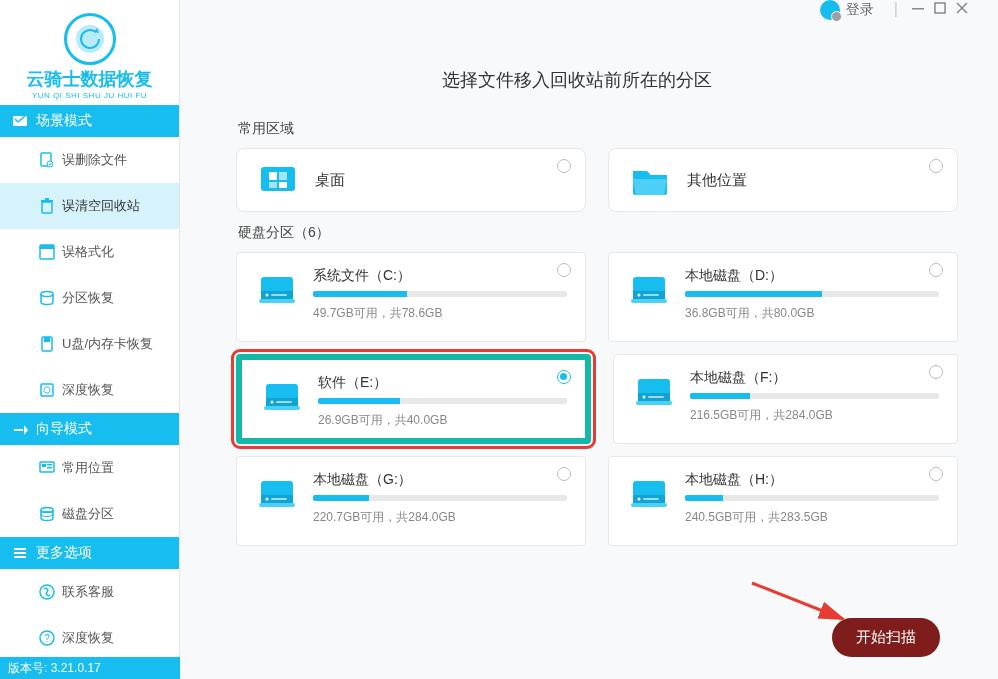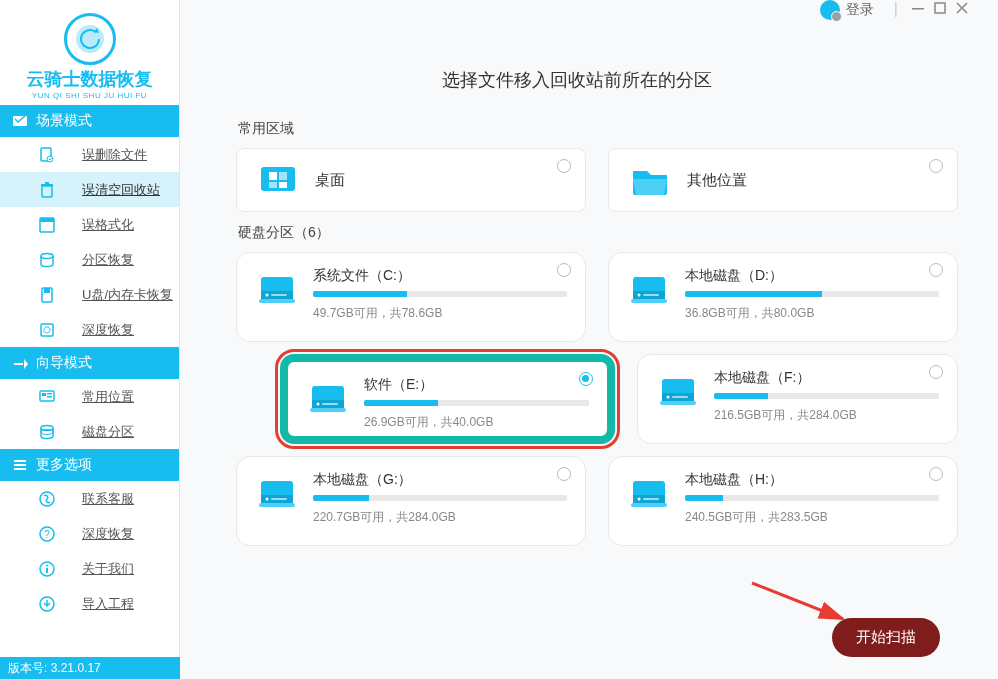--- a/index.html
+++ b/index.html
@@ -8,21 +8,21 @@
 
 .sidebar { position: absolute; left: 0; top: 0; width: 180px; height: 100%; background: #fff; border-right: 1px solid #e5e5e5; }
 .logo-area { height: 105px; display: flex; flex-direction: column; align-items: center; justify-content: center; padding-top: 8px; }
 .logo-circle { width: 52px; height: 52px; border: 3px solid #18bdf0; border-radius: 50%; display: flex; align-items: center; justify-content: center; position: relative; }
 .logo-circle::before { content: ""; position: absolute; width: 28px; height: 28px; background: #18bdf0; border-radius: 50%; opacity: 0.3; }
 .logo-text1 { color: #18bdf0; font-size: 18px; font-weight: bold; margin-top: 2px; }
 .logo-text2 { color: #18bdf0; font-size: 8px; letter-spacing: 0.5px; }
 
 .section-header { height: 32px; background: #18bdf0; color: #fff; display: flex; align-items: center; padding-left: 12px; font-size: 14px; gap: 8px; }
 .section-header .ico { width: 16px; height: 16px; display: flex; align-items: center; justify-content: center; }
-.menu-item { height: 35px; display: flex; align-items: center; padding-left: 38px; font-size: 13px; color: #555; gap: 26px; cursor: pointer; text-decoration: underline; }
+.menu-item { height: 46px; display: flex; align-items: center; padding-left: 38px; font-size: 13px; color: #555; gap: 6px; cursor: pointer; }
 .menu-item.active { background: #d6f2fb; color: #333; }
 .menu-item .ico { width: 18px; height: 18px; flex-shrink: 0; }
 
 .version { position: absolute; bottom: 0; left: 0; width: 180px; height: 22px; background: #18bdf0; color: #fff; font-size: 12px; display: flex; align-items: center; padding-left: 8px; }
 
 
 .titlebar { position: absolute; top: 0; right: 0; height: 48px; display: flex; align-items: flex-start; padding-right: 28px; gap: 6px; }
 .login { display: flex; align-items: center; gap: 6px; color: #666; font-size: 14px; margin-right: 8px; }
 .login-avatar { width: 20px; height: 20px; background: #18bdf0; border-radius: 50%; position: relative; }
 .login-avatar::after { content: ""; position: absolute; right: -2px; bottom: -2px; width: 9px; height: 9px; background: #9aa0a6; border-radius: 50%; border: 1px solid #fff; }
@@ -35,22 +35,22 @@
 .section-label { font-size: 14px; color: #444; margin-bottom: 10px; margin-left: 2px; }
 
 .card-row { display: flex; gap: 22px; margin-bottom: 12px; }
 .card { flex: 1; height: 64px; background: #fff; border: 1px solid #e8e8e8; border-radius: 8px; display: flex; align-items: center; padding: 0 18px; position: relative; cursor: pointer; }
 .card-icon { width: 46px; height: 46px; display: flex; align-items: center; justify-content: center; margin-right: 14px; }
 .card-label { font-size: 15px; color: #333; }
 .radio { position: absolute; top: 10px; right: 14px; width: 14px; height: 14px; border: 1.5px solid #bbb; border-radius: 50%; }
 .radio.checked { border-color: #18bdf0; }
 .radio.checked::after { content: ""; position: absolute; left: 2px; top: 2px; width: 7px; height: 7px; background: #18bdf0; border-radius: 50%; }
 
-.disk-card { flex: 1; height: 90px; background: #fff; border: 1px solid #e8e8e8; border-radius: 14px; position: relative; padding: 14px 18px 0 18px; display: flex; cursor: pointer; }
-.disk-card.selected { border: 8px solid #14b8a6; margin-left: 44px; }
+.disk-card { flex: 1; height: 90px; background: #fff; border: 1px solid #e8e8e8; border-radius: 4px; position: relative; padding: 14px 18px 0 18px; display: flex; cursor: pointer; }
+.disk-card.selected { border: 6px solid #14b8a6; }
 .disk-card.highlighted { outline: 3px solid #e73c31; outline-offset: 2px; }
 .disk-icon { width: 44px; height: 44px; margin-right: 14px; flex-shrink: 0; }
 .disk-info { flex: 1; display: flex; flex-direction: column; gap: 6px; }
 .disk-name { font-size: 14px; color: #333; }
 .progress { width: 100%; height: 6px; background: #e8e8e8; border-radius: 2px; overflow: hidden; }
 .progress-fill { height: 100%; background: #18bdf0; }
 .disk-size { font-size: 12px; color: #888; margin-top: 2px; }
 
 .scan-btn { position: absolute; right: 58px; bottom: 22px; padding: 10px 24px; background: #7f1d1d; color: #fff; border: none; border-radius: 20px; font-size: 15px; cursor: pointer; }
 

